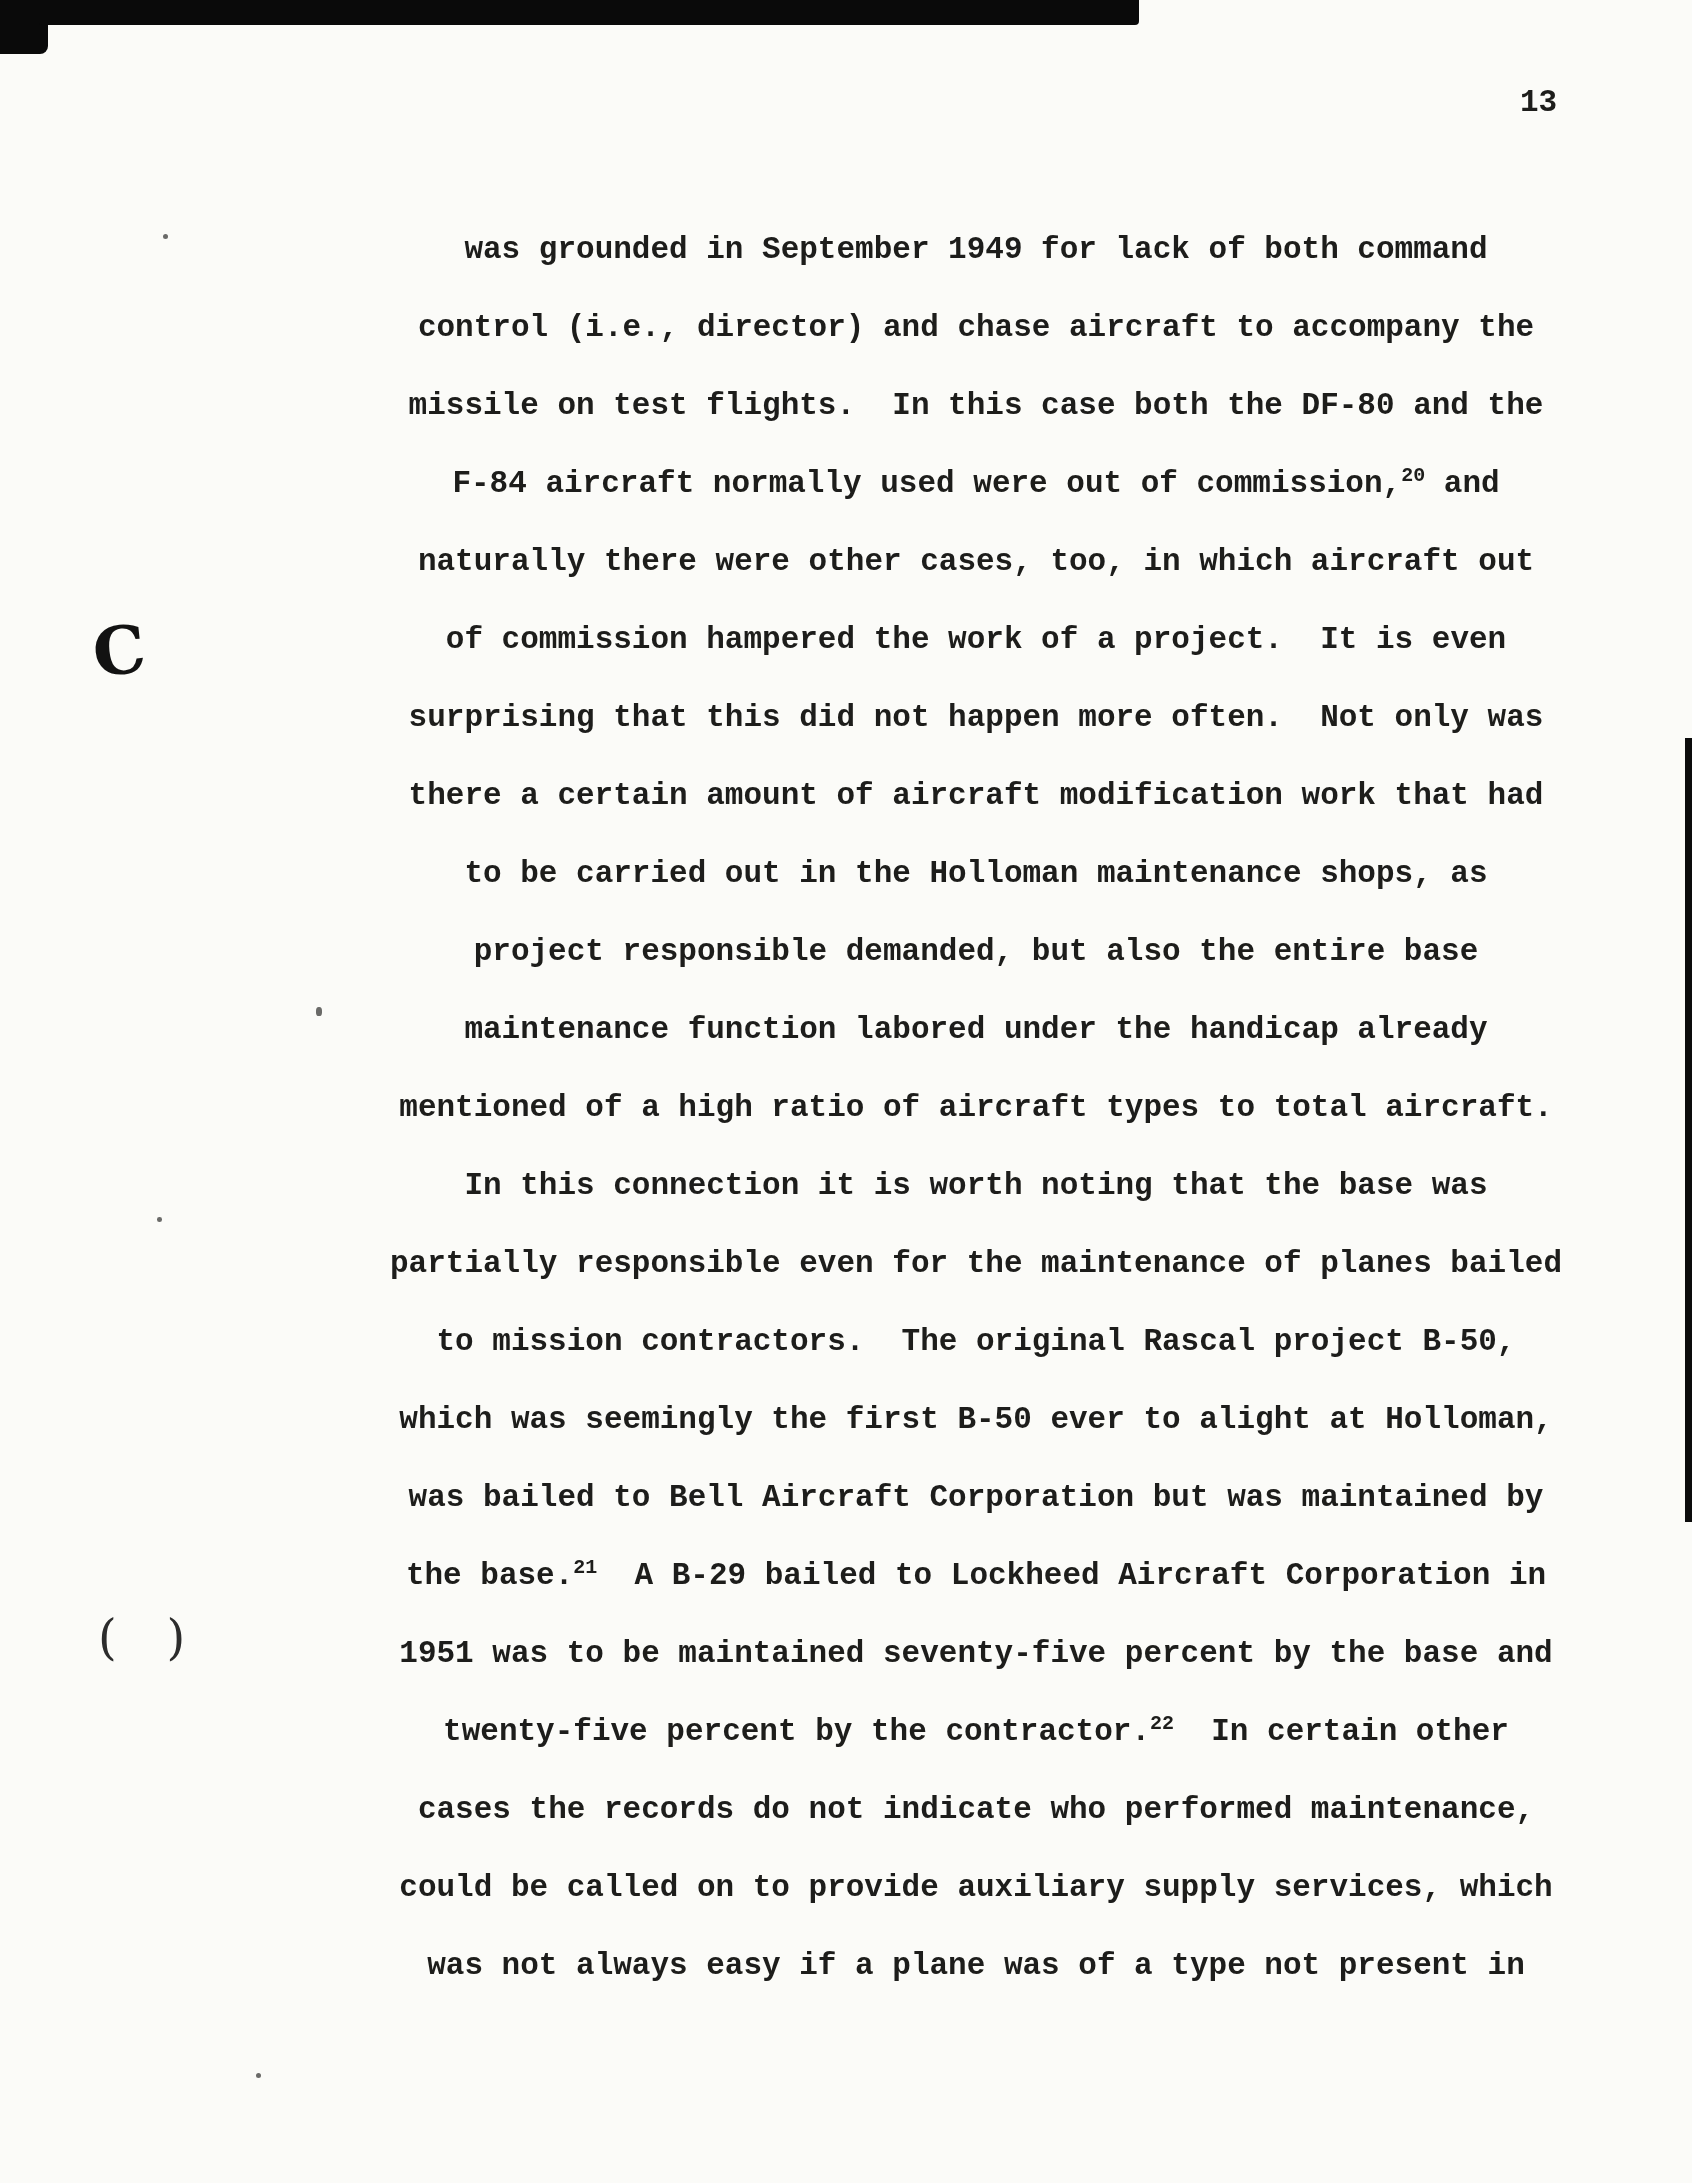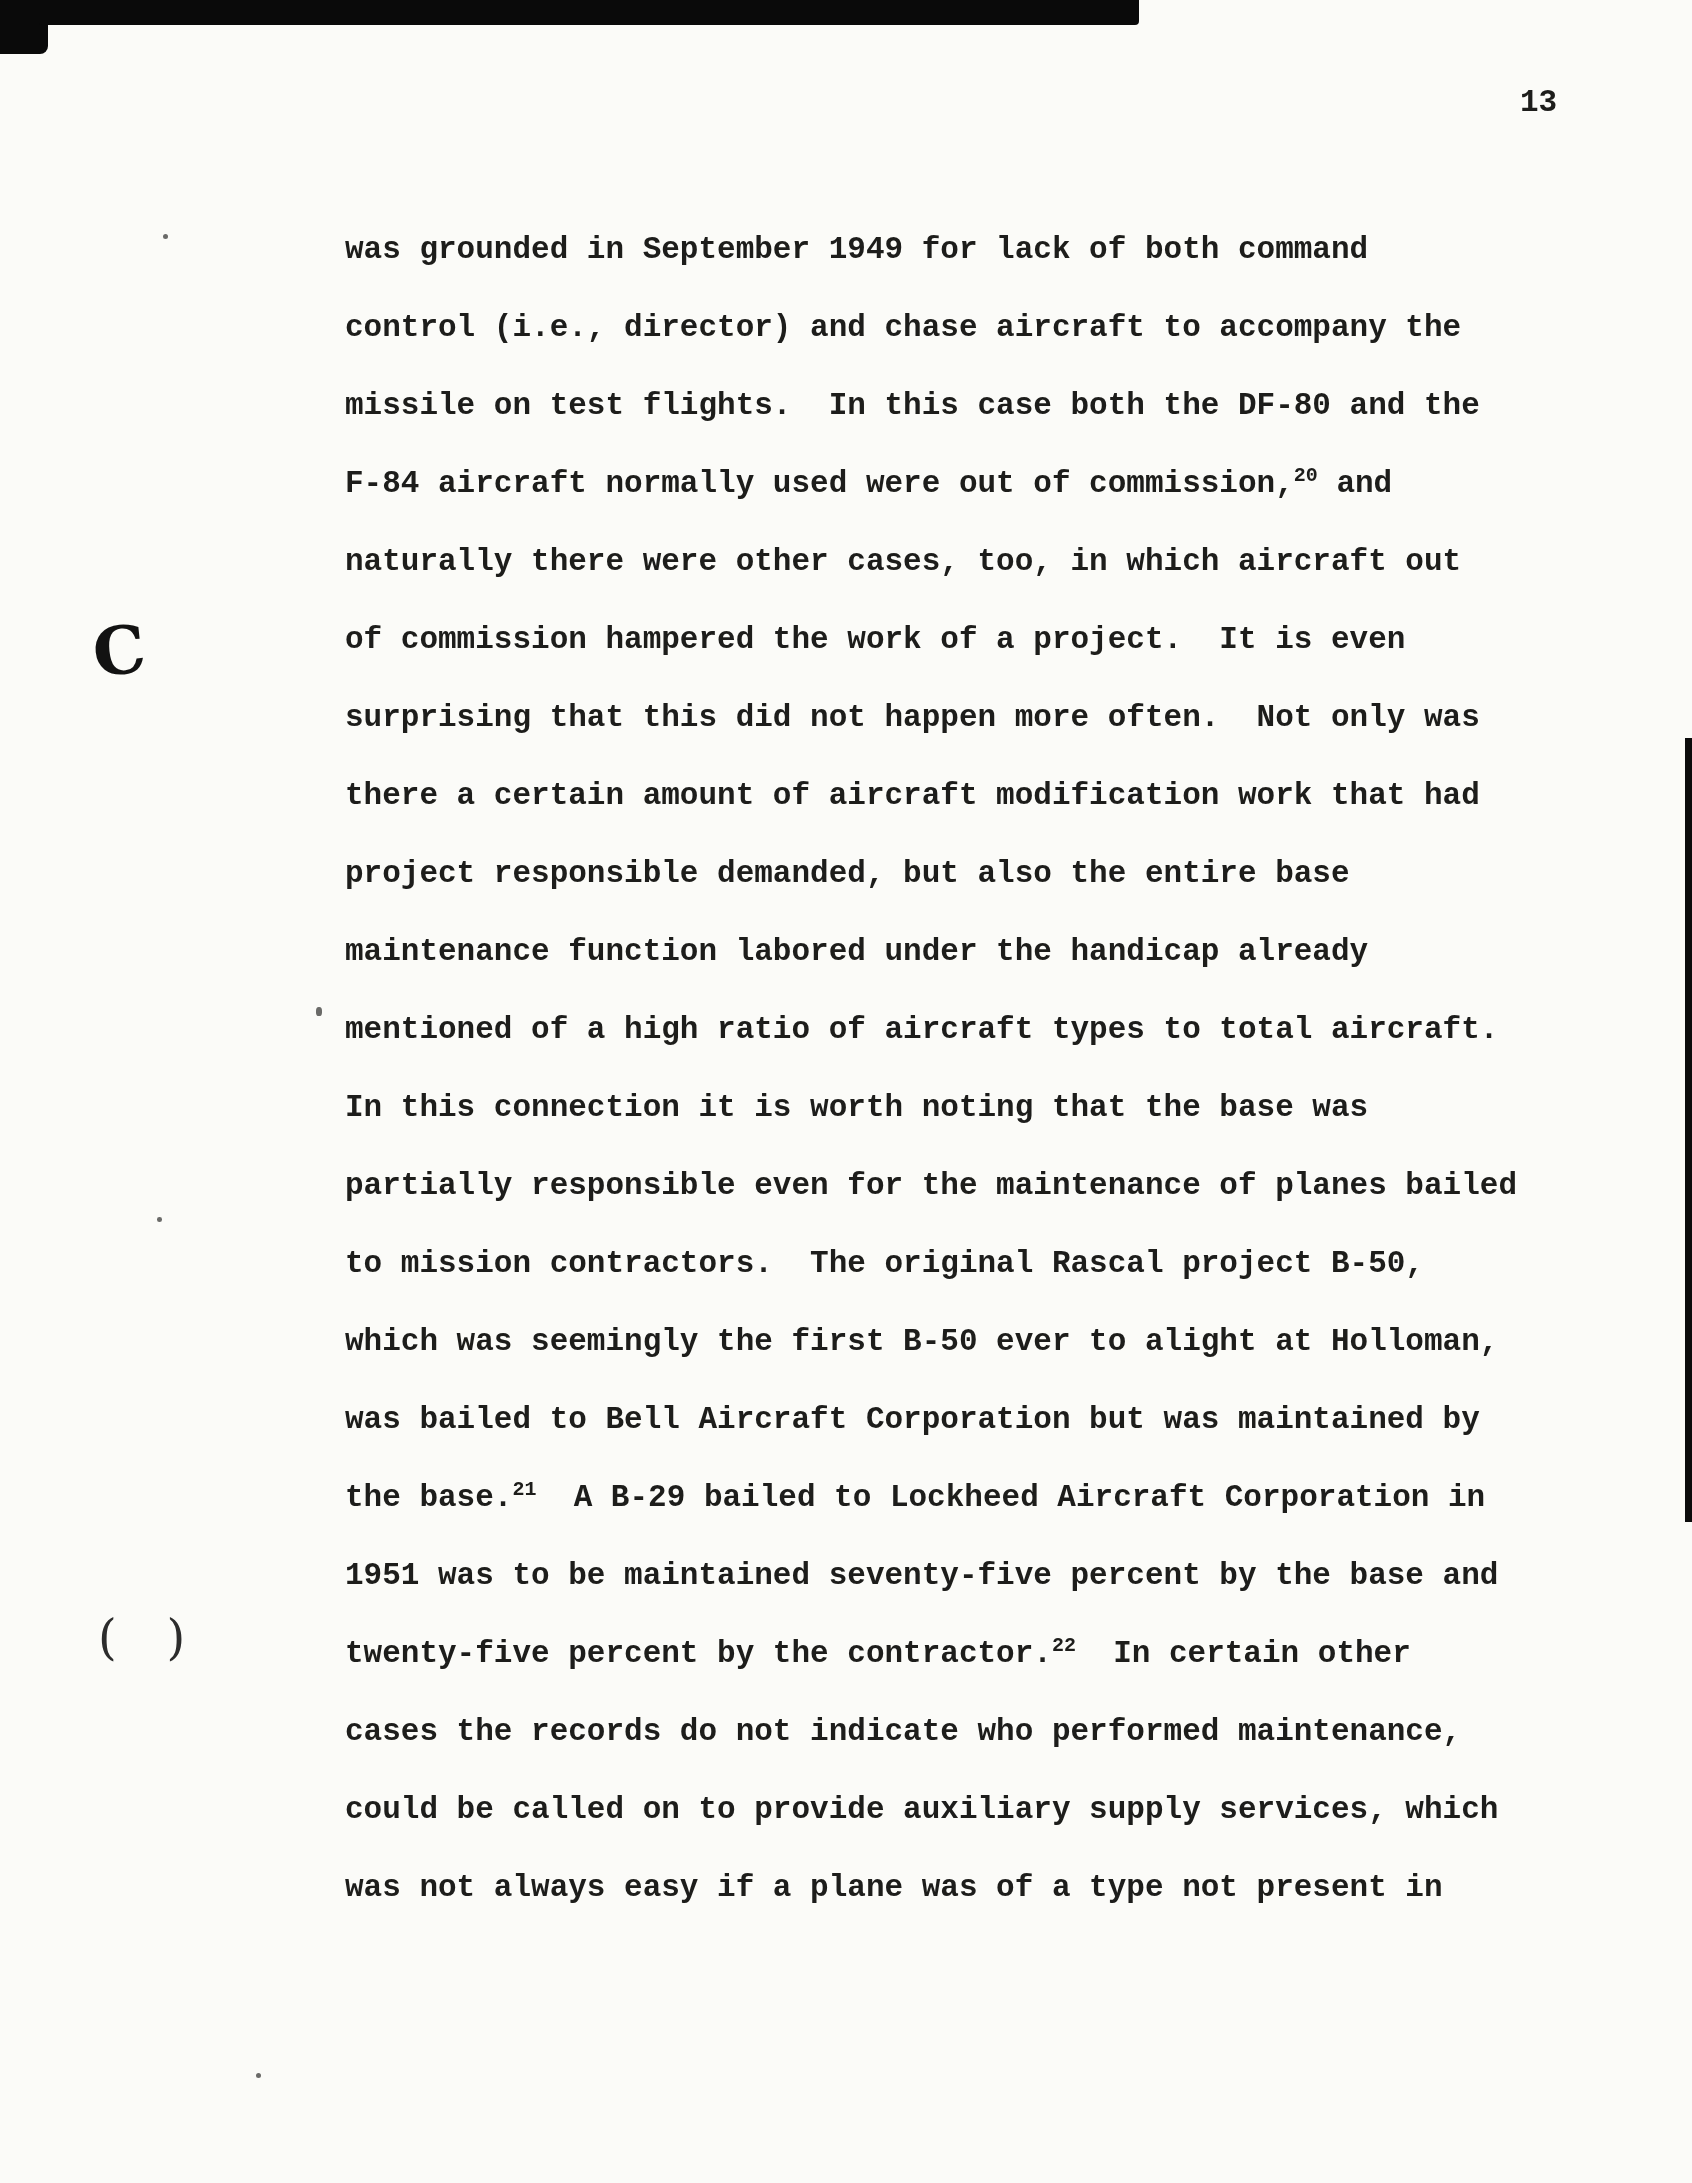--- a/index.html
+++ b/index.html
@@ -69,22 +69,23 @@
   
   .page-number {
     position: absolute;
     left: 1520px; top: 85px;
     font-size: 31px;
     font-weight: bold;
     white-space: pre;
   }
   .text-block {
     position: absolute;
-    left: 345px; top: 211px;
+    left: 338px; top: 211px;
     width: 1276px;
+    text-align: center;
   }
   .line {
     white-space: pre;
     font-size: 31px;
     font-weight: bold;
     line-height: 78px;
     height: 78px;
   }
   .sup {
     position: relative;
@@ -111,20 +112,21 @@
 
   <div class="text-block">
       <div class="line"><span>was grounded in September 1949 for lack of both command</span></div>
       <div class="line"><span>control (i.e., director) and chase aircraft to accompany the</span></div>
       <div class="line"><span>missile on test flights.  In this case both the DF-80 and the</span></div>
       <div class="line"><span>F-84 aircraft normally used were out of commission,</span><span class="sup">20</span><span> and</span></div>
       <div class="line"><span>naturally there were other cases, too, in which aircraft out</span></div>
       <div class="line"><span>of commission hampered the work of a project.  It is even</span></div>
       <div class="line"><span>surprising that this did not happen more often.  Not only was</span></div>
       <div class="line"><span>there a certain amount of aircraft modification work that had</span></div>
+      <div class="line"><span>to be carried out in the Holloman maintenance shops, as</span></div>
       <div class="line"><span>project responsible demanded, but also the entire base</span></div>
       <div class="line"><span>maintenance function labored under the handicap already</span></div>
       <div class="line"><span>mentioned of a high ratio of aircraft types to total aircraft.</span></div>
       <div class="line"><span>In this connection it is worth noting that the base was</span></div>
       <div class="line"><span>partially responsible even for the maintenance of planes bailed</span></div>
       <div class="line"><span>to mission contractors.  The original Rascal project B-50,</span></div>
       <div class="line"><span>which was seemingly the first B-50 ever to alight at Holloman,</span></div>
       <div class="line"><span>was bailed to Bell Aircraft Corporation but was maintained by</span></div>
       <div class="line"><span>the base.</span><span class="sup">21</span><span>  A B-29 bailed to Lockheed Aircraft Corporation in</span></div>
       <div class="line"><span>1951 was to be maintained seventy-five percent by the base and</span></div>

